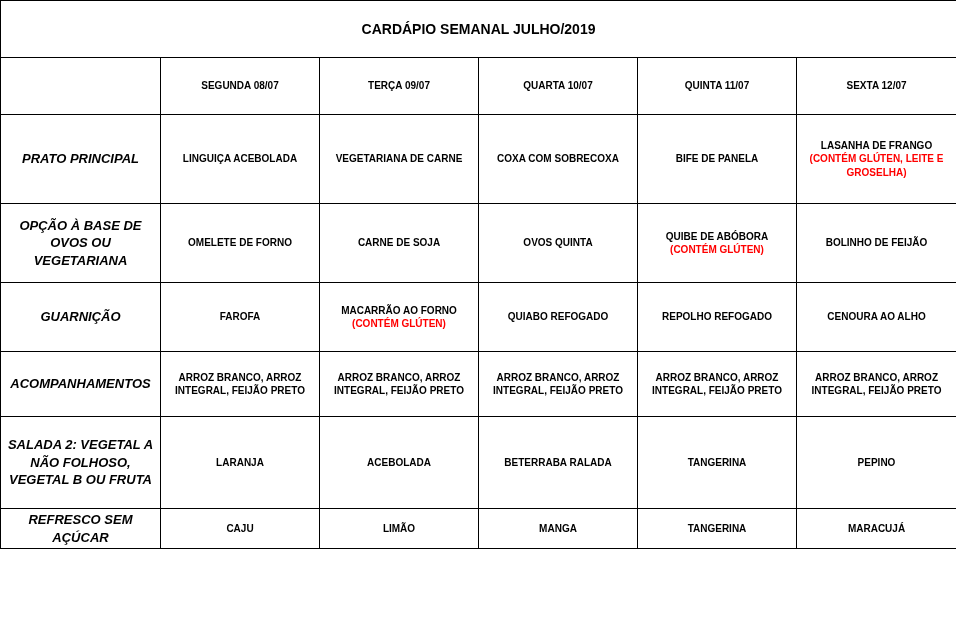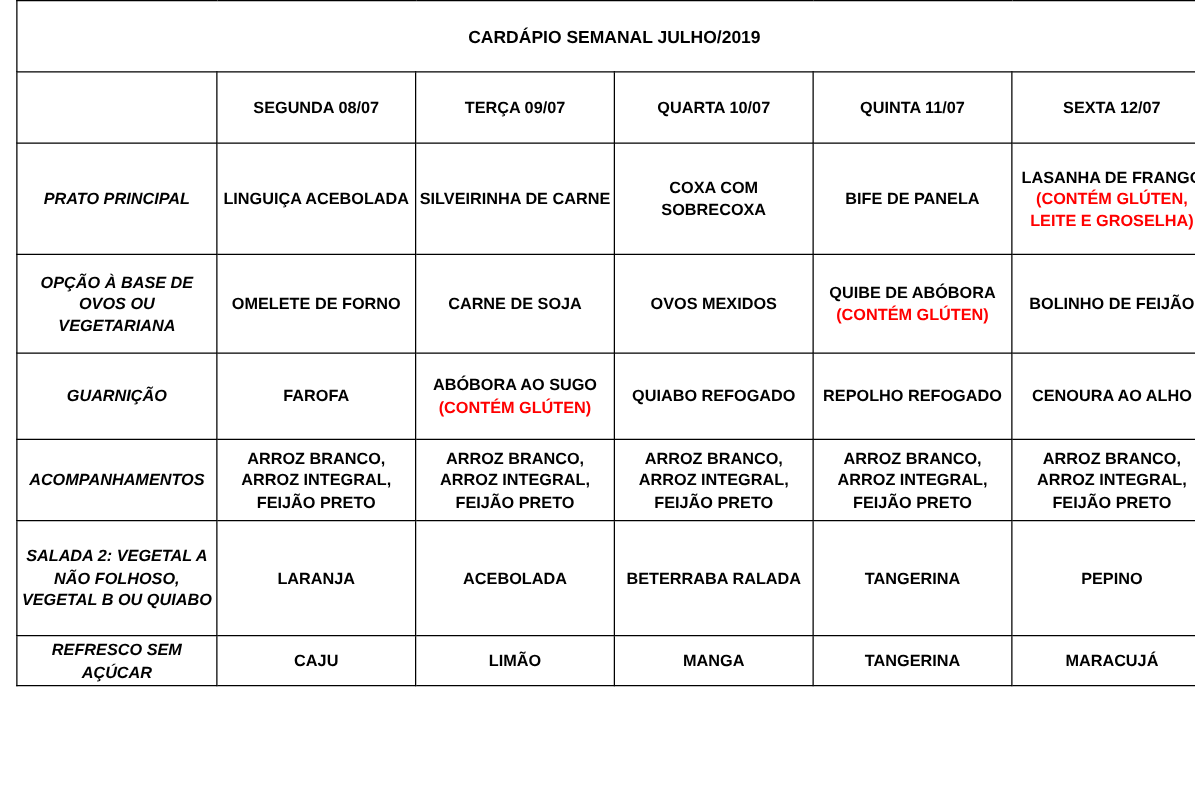--- a/index.html
+++ b/index.html
@@ -6,35 +6,34 @@
     margin: 0;
     padding: 0;
     background: #ffffff;
   }
   .sheet {
     width: 956px;
     height: 641px;
     box-sizing: border-box;
     overflow: hidden;
     background: #ffffff;
-    padding-left: 13px;
   }
   table {
     width: 956px;
     border-collapse: collapse;
     table-layout: fixed;
     font-family: "Liberation Sans", sans-serif;
     font-weight: bold;
     color: #000000;
   }
   td {
     border: 1px solid #000000;
     text-align: center;
     vertical-align: middle;
-    font-size: 13px;
+    font-size: 10px;
     line-height: 1.35;
     padding: 2px 2px;
     overflow: hidden;
     word-wrap: break-word;
   }
   td.title-cell {
     font-size: 14px;
     height: 52px;
   }
   tr.r-days td { height: 52px; }
@@ -77,21 +76,21 @@
     <td>SEXTA 12/07</td>
   </tr>
 
   <tr class="r0">
     <td class="label-cell">PRATO PRINCIPAL</td>
     <td>
             <div>LINGUIÇA ACEBOLADA</div>
             <div class="note"></div>
           </td>
     <td>
-            <div>SILVEIRINHA DE CARNE</div>
+            <div>VEGETARIANA DE CARNE</div>
             <div class="note"></div>
           </td>
     <td>
             <div>COXA COM SOBRECOXA</div>
             <div class="note"></div>
           </td>
     <td>
             <div>BIFE DE PANELA</div>
             <div class="note"></div>
           </td>
@@ -105,41 +104,41 @@
     <td class="label-cell">OPÇÃO À BASE DE OVOS OU VEGETARIANA</td>
     <td>
             <div>OMELETE DE FORNO</div>
             <div class="note"></div>
           </td>
     <td>
             <div>CARNE DE SOJA</div>
             <div class="note"></div>
           </td>
     <td>
-            <div>OVOS MEXIDOS</div>
+            <div>OVOS QUINTA</div>
             <div class="note"></div>
           </td>
     <td>
             <div>QUIBE DE ABÓBORA</div>
             <div class="note">(CONTÉM GLÚTEN)</div>
           </td>
     <td>
             <div>BOLINHO DE FEIJÃO</div>
             <div class="note"></div>
           </td>
   </tr>
 
   <tr class="r2">
     <td class="label-cell">GUARNIÇÃO</td>
     <td>
             <div>FAROFA</div>
             <div class="note"></div>
           </td>
     <td>
-            <div>ABÓBORA AO SUGO</div>
+            <div>MACARRÃO AO FORNO</div>
             <div class="note">(CONTÉM GLÚTEN)</div>
           </td>
     <td>
             <div>QUIABO REFOGADO</div>
             <div class="note"></div>
           </td>
     <td>
             <div>REPOLHO REFOGADO</div>
             <div class="note"></div>
           </td>
@@ -163,21 +162,21 @@
     <td>
             <div>ARROZ BRANCO, ARROZ INTEGRAL, FEIJÃO PRETO</div>
           </td>
     <td>
             <div>ARROZ BRANCO, ARROZ INTEGRAL, FEIJÃO PRETO</div>
           </td>
   </tr>
 
 
   <tr class="r5">
-    <td class="label-cell">SALADA 2: VEGETAL A NÃO FOLHOSO, VEGETAL B OU QUIABO</td>
+    <td class="label-cell">SALADA 2: VEGETAL A NÃO FOLHOSO, VEGETAL B OU FRUTA</td>
     <td>
             <div>LARANJA</div>
           </td>
     <td>
             <div>ACEBOLADA</div>
           </td>
     <td>
             <div>BETERRABA RALADA</div>
           </td>
     <td>

